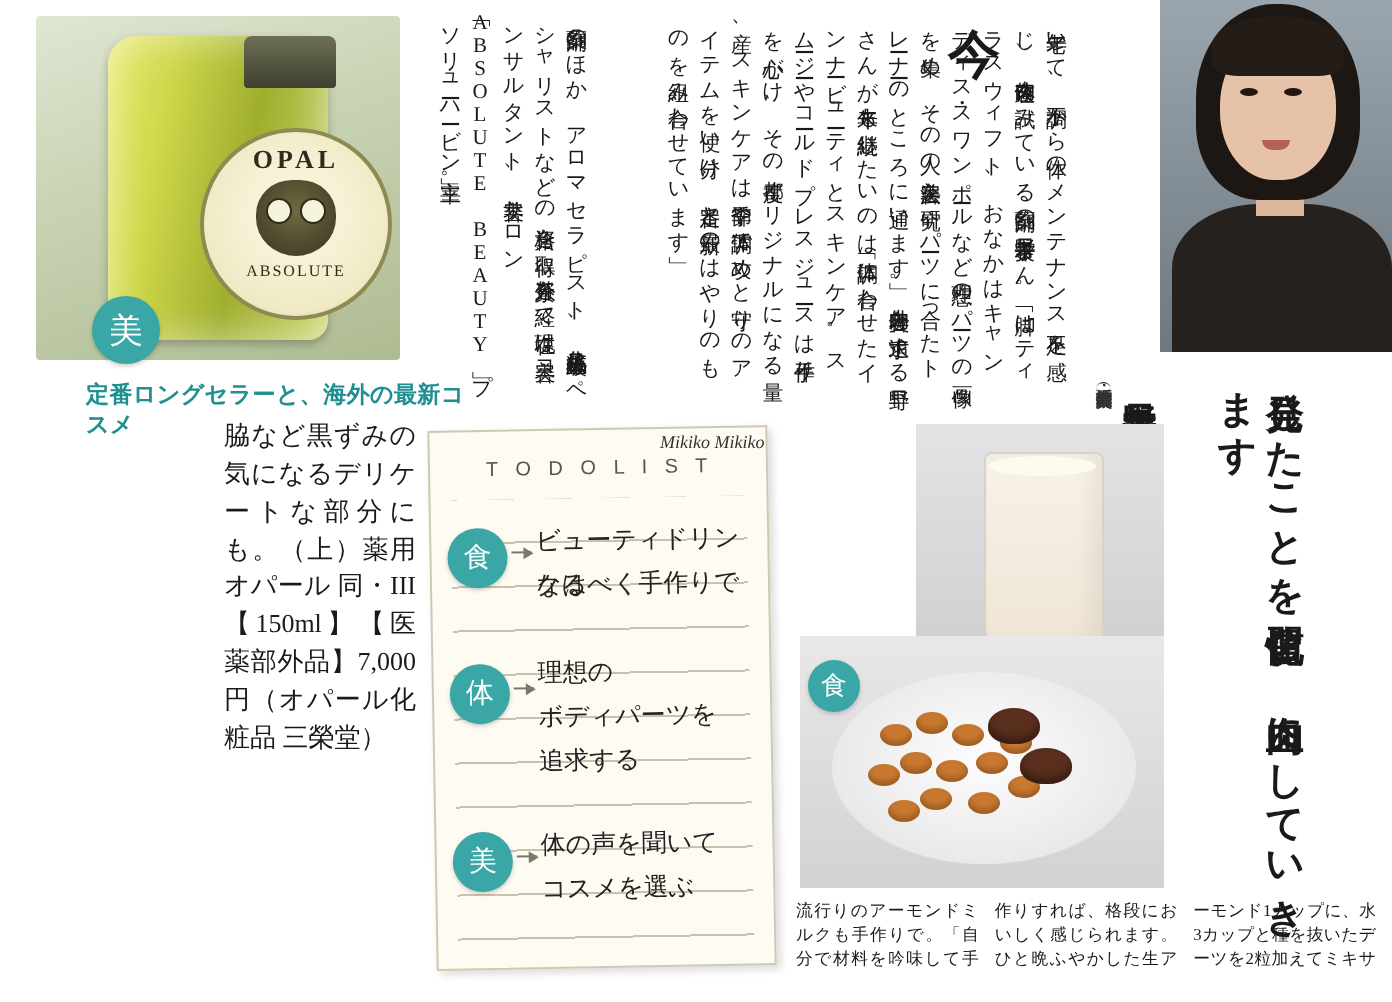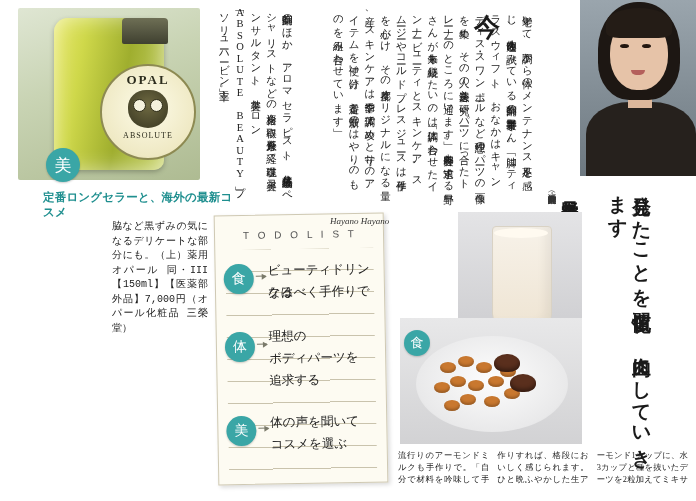--- a/index.html
+++ b/index.html
@@ -117,26 +117,25 @@
     margin-left: 27px;
   }
   .cosme-body {
     left: 16px; top: 212px;
     width: 92px;
     font-size: 9px;
     line-height: 1.45;
     text-align: justify;
   }
   .cosme-body2 {
-    left: 112px; top: 220px;
+    left: 112px; top: 209px;
     width: 96px;
-    font-size: 10px;
+    font-size: 13px;
     line-height: 1.45;
     text-align: justify;
-    font-family: Liberation Mono, monospace;
   }
 
   
   .center-col {
     left: 216px; top: 6px;
     height: 196px;
     display: flex;
     flex-direction: row-reverse;
     gap: 0px;
     font-size: 11px;
@@ -451,21 +450,21 @@
     <div class="todo-item" style="top:132px;">ボディパーツを</div>
     <div class="todo-item" style="top:154px;">追求する</div>
     <div class="arrow" style="left:40px;top:128px;width:10px;"></div>
 
     <div class="badge" style="position:absolute;left:8px;top:200px;width:30px;height:30px;font-size:14px;">美</div>
     <div class="todo-item" style="top:196px;">体の声を聞いて</div>
     <div class="todo-item" style="top:218px;">コスメを選ぶ</div>
     <div class="arrow" style="left:40px;top:212px;width:10px;"></div>
   </div>
 
-  <div class="abs mikiko-sign">Hayano Hayano</div>
+  <div class="abs mikiko-sign">Mikiko Mikiko</div>
 
   <div class="abs milk-photo">
     <div class="glass"></div>
     <div class="glass-top"></div>
   </div>
 
 
   <div class="abs nuts-photo">
     <div class="plate"></div>
     <div class="nut" style="left:40px;top:44px;"></div>

